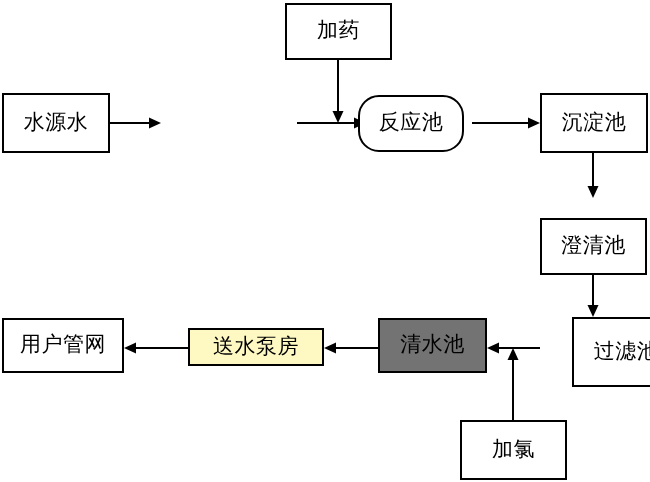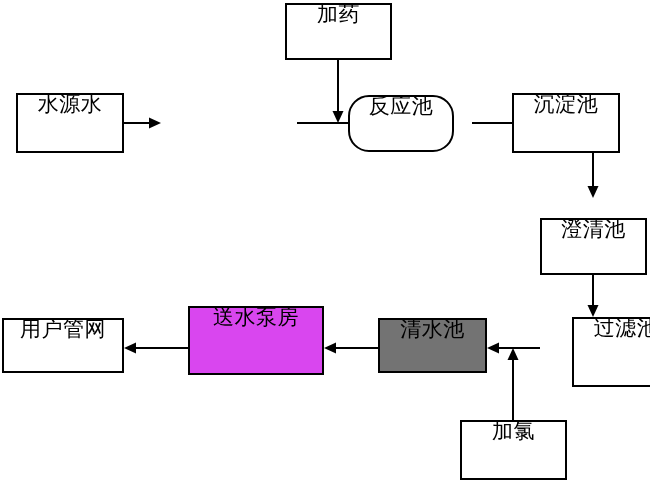--- a/index.html
+++ b/index.html
@@ -16,20 +16,21 @@
     height: 482px;
     background: #ffffff;
     overflow: hidden;
   }
   .node {
     position: absolute;
     box-sizing: border-box;
     border: 2px solid #0f172a;
     background: #ffffff;
     display: flex;
+    align-items: center;
     justify-content: center;
     color: #000000;
     font-size: 21px;
     line-height: 1;
     letter-spacing: 0.5px;
     white-space: nowrap;
     z-index: 2;
   }
   .node-label {
     display: block;
@@ -102,50 +103,50 @@
       <line x1="378" y1="348" x2="333" y2="348" stroke="#000000"></line>
       <polygon points="324,348 336,342.5 336,353.5" fill="#000000"></polygon>
     </g>
 
     <g>
       <line x1="188" y1="348" x2="133" y2="348" stroke="#000000"></line>
       <polygon points="124,348 136,342.5 136,353.5" fill="#000000"></polygon>
     </g>
   </svg>
 
-  <div class="node" style="left: 16px; top: 93px; width: 108px; height: 60px; border-color: rgb(0, 0, 0); background: rgb(255, 255, 255); color: rgb(0, 0, 0);">
+  <div class="node" style="left: 2px; top: 93px; width: 108px; height: 60px; border-color: rgb(0, 0, 0); background: rgb(255, 255, 255); color: rgb(0, 0, 0);">
     <span class="node-label">水源水</span>
   </div>
 
 
   <div class="node" style="left: 285px; top: 3px; width: 107px; height: 57px; border-color: rgb(0, 0, 0); background: rgb(255, 255, 255); color: rgb(0, 0, 0);">
     <span class="node-label">加药</span>
   </div>
 
-  <div class="node" style="left: 348px; top: 95px; width: 106px; height: 57px; border-color: rgb(0, 0, 0); background: rgb(255, 255, 255); color: rgb(0, 0, 0); border-radius: 21px;">
+  <div class="node" style="left: 358px; top: 95px; width: 106px; height: 57px; border-color: rgb(0, 0, 0); background: rgb(255, 255, 255); color: rgb(0, 0, 0); border-radius: 21px;">
     <span class="node-label">反应池</span>
   </div>
 
-  <div class="node" style="left: 512px; top: 93px; width: 108px; height: 60px; border-color: rgb(0, 0, 0); background: rgb(255, 255, 255); color: rgb(0, 0, 0);">
+  <div class="node" style="left: 540px; top: 93px; width: 108px; height: 60px; border-color: rgb(0, 0, 0); background: rgb(255, 255, 255); color: rgb(0, 0, 0);">
     <span class="node-label">沉淀池</span>
   </div>
 
   <div class="node" style="left: 540px; top: 198px; width: 107px; height: 57px; border-color: rgb(0, 0, 0); background: rgb(255, 255, 255); color: rgb(0, 0, 0); margin-top: 20px;">
     <span class="node-label">澄清池</span>
   </div>
 
   <div class="node" style="left: 572px; top: 317px; width: 108px; height: 70px; border-color: rgb(0, 0, 0); background: rgb(255, 255, 255); color: rgb(0, 0, 0);">
     <span class="node-label">过滤池</span>
   </div>
 
   <div class="node" style="left: 378px; top: 318px; width: 109px; height: 55px; border-color: rgb(0, 0, 0); background: #737373; color: rgb(0, 0, 0);">
     <span class="node-label">清水池</span>
   </div>
 
-  <div class="node" style="left: 188px; top: 306px; width: 136px; height: 69px; border-color: rgb(0, 0, 0); background: #d946ef; color: rgb(0, 0, 0);">
+  <div class="node" style="left: 188px; top: 328px; width: 136px; height: 38px; border-color: rgb(0, 0, 0); background: #fef9c3; color: rgb(0, 0, 0);">
     <span class="node-label">送水泵房</span>
   </div>
 
   <div class="node" style="left: 460px; top: 420px; width: 107px; height: 60px; border-color: rgb(0, 0, 0); background: rgb(255, 255, 255); color: rgb(0, 0, 0);">
     <span class="node-label">加氯</span>
   </div>
 
   <div class="node" style="left: 2px; top: 318px; width: 122px; height: 55px; border-color: rgb(0, 0, 0); background: rgb(255, 255, 255); color: rgb(0, 0, 0);">
     <span class="node-label">用户管网</span>
   </div>

